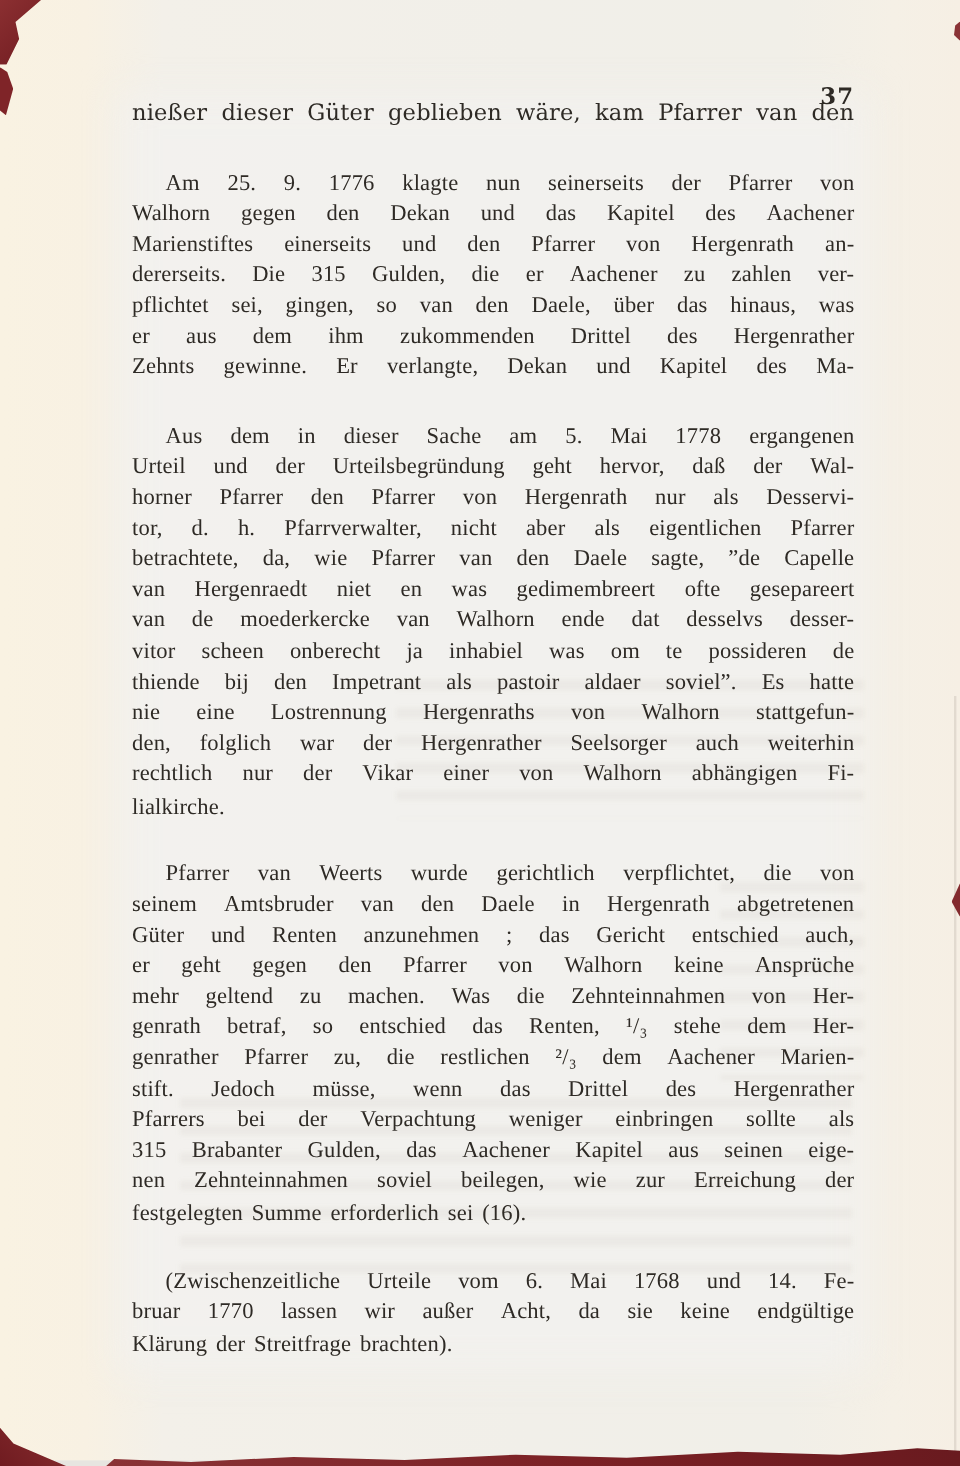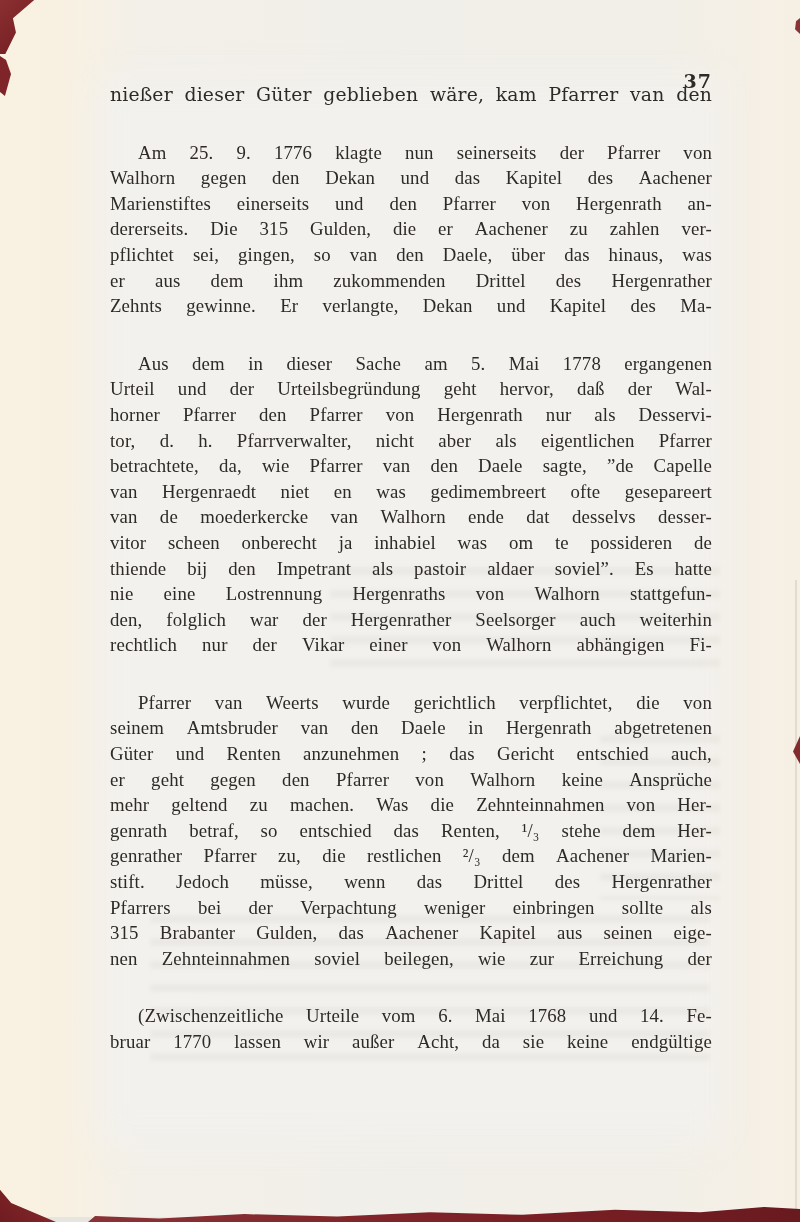--- a/index.html
+++ b/index.html
@@ -147,37 +147,40 @@
         <div class="line"><span>horner</span><span>Pfarrer</span><span>den</span><span>Pfarrer</span><span>von</span><span>Hergenrath</span><span>nur</span><span>als</span><span>Desservi-</span></div>
         <div class="line"><span>tor,</span><span>d.</span><span>h.</span><span>Pfarrverwalter,</span><span>nicht</span><span>aber</span><span>als</span><span>eigentlichen</span><span>Pfarrer</span></div>
         <div class="line"><span>betrachtete,</span><span>da,</span><span>wie</span><span>Pfarrer</span><span>van</span><span>den</span><span>Daele</span><span>sagte,</span><span>”de</span><span>Capelle</span></div>
         <div class="line"><span>van</span><span>Hergenraedt</span><span>niet</span><span>en</span><span>was</span><span>gedimembreert</span><span>ofte</span><span>gesepareert</span></div>
         <div class="line"><span>van</span><span>de</span><span>moederkercke</span><span>van</span><span>Walhorn</span><span>ende</span><span>dat</span><span>desselvs</span><span>desser-</span></div>
         <div class="line"><span>vitor</span><span>scheen</span><span>onberecht</span><span>ja</span><span>inhabiel</span><span>was</span><span>om</span><span>te</span><span>possideren</span><span>de</span></div>
         <div class="line"><span>thiende</span><span>bij</span><span>den</span><span>Impetrant</span><span>als</span><span>pastoir</span><span>aldaer</span><span>soviel”.</span><span>Es</span><span>hatte</span></div>
         <div class="line"><span>nie</span><span>eine</span><span>Lostrennung</span><span>Hergenraths</span><span>von</span><span>Walhorn</span><span>stattgefun-</span></div>
         <div class="line"><span>den,</span><span>folglich</span><span>war</span><span>der</span><span>Hergenrather</span><span>Seelsorger</span><span>auch</span><span>weiterhin</span></div>
         <div class="line"><span>rechtlich</span><span>nur</span><span>der</span><span>Vikar</span><span>einer</span><span>von</span><span>Walhorn</span><span>abhängigen</span><span>Fi-</span></div>
+        <div class="line last">lialkirche.</div>
       </div>
       <div class="para">
         <div class="line indent"><span>Pfarrer</span><span>van</span><span>Weerts</span><span>wurde</span><span>gerichtlich</span><span>verpflichtet,</span><span>die</span><span>von</span></div>
         <div class="line"><span>seinem</span><span>Amtsbruder</span><span>van</span><span>den</span><span>Daele</span><span>in</span><span>Hergenrath</span><span>abgetretenen</span></div>
         <div class="line"><span>Güter</span><span>und</span><span>Renten</span><span>anzunehmen</span><span>;</span><span>das</span><span>Gericht</span><span>entschied</span><span>auch,</span></div>
         <div class="line"><span>er</span><span>geht</span><span>gegen</span><span>den</span><span>Pfarrer</span><span>von</span><span>Walhorn</span><span>keine</span><span>Ansprüche</span></div>
         <div class="line"><span>mehr</span><span>geltend</span><span>zu</span><span>machen.</span><span>Was</span><span>die</span><span>Zehnteinnahmen</span><span>von</span><span>Her-</span></div>
         <div class="line"><span>genrath</span><span>betraf,</span><span>so</span><span>entschied</span><span>das</span><span>Renten,</span><span>¹/₃</span><span>stehe</span><span>dem</span><span>Her-</span></div>
         <div class="line"><span>genrather</span><span>Pfarrer</span><span>zu,</span><span>die</span><span>restlichen</span><span>²/₃</span><span>dem</span><span>Aachener</span><span>Marien-</span></div>
         <div class="line"><span>stift.</span><span>Jedoch</span><span>müsse,</span><span>wenn</span><span>das</span><span>Drittel</span><span>des</span><span>Hergenrather</span></div>
         <div class="line"><span>Pfarrers</span><span>bei</span><span>der</span><span>Verpachtung</span><span>weniger</span><span>einbringen</span><span>sollte</span><span>als</span></div>
         <div class="line"><span>315</span><span>Brabanter</span><span>Gulden,</span><span>das</span><span>Aachener</span><span>Kapitel</span><span>aus</span><span>seinen</span><span>eige-</span></div>
         <div class="line"><span>nen</span><span>Zehnteinnahmen</span><span>soviel</span><span>beilegen,</span><span>wie</span><span>zur</span><span>Erreichung</span><span>der</span></div>
+        <div class="line last">festgelegten Summe erforderlich sei (16).</div>
       </div>
       <div class="para">
         <div class="line indent"><span>(Zwischenzeitliche</span><span>Urteile</span><span>vom</span><span>6.</span><span>Mai</span><span>1768</span><span>und</span><span>14.</span><span>Fe-</span></div>
         <div class="line"><span>bruar</span><span>1770</span><span>lassen</span><span>wir</span><span>außer</span><span>Acht,</span><span>da</span><span>sie</span><span>keine</span><span>endgültige</span></div>
+        <div class="line last">Klärung der Streitfrage brachten).</div>
       </div>
     </div>
 
   <div class="bottom-strip"></div>
   <div class="right-edge-line"></div>
 
   <div class="mark mark-top-left"></div>
   <div class="mark mark-left-streak"></div>
   <div class="mark mark-bottom-left"></div>
   <div class="mark mark-bottom-band"></div>

